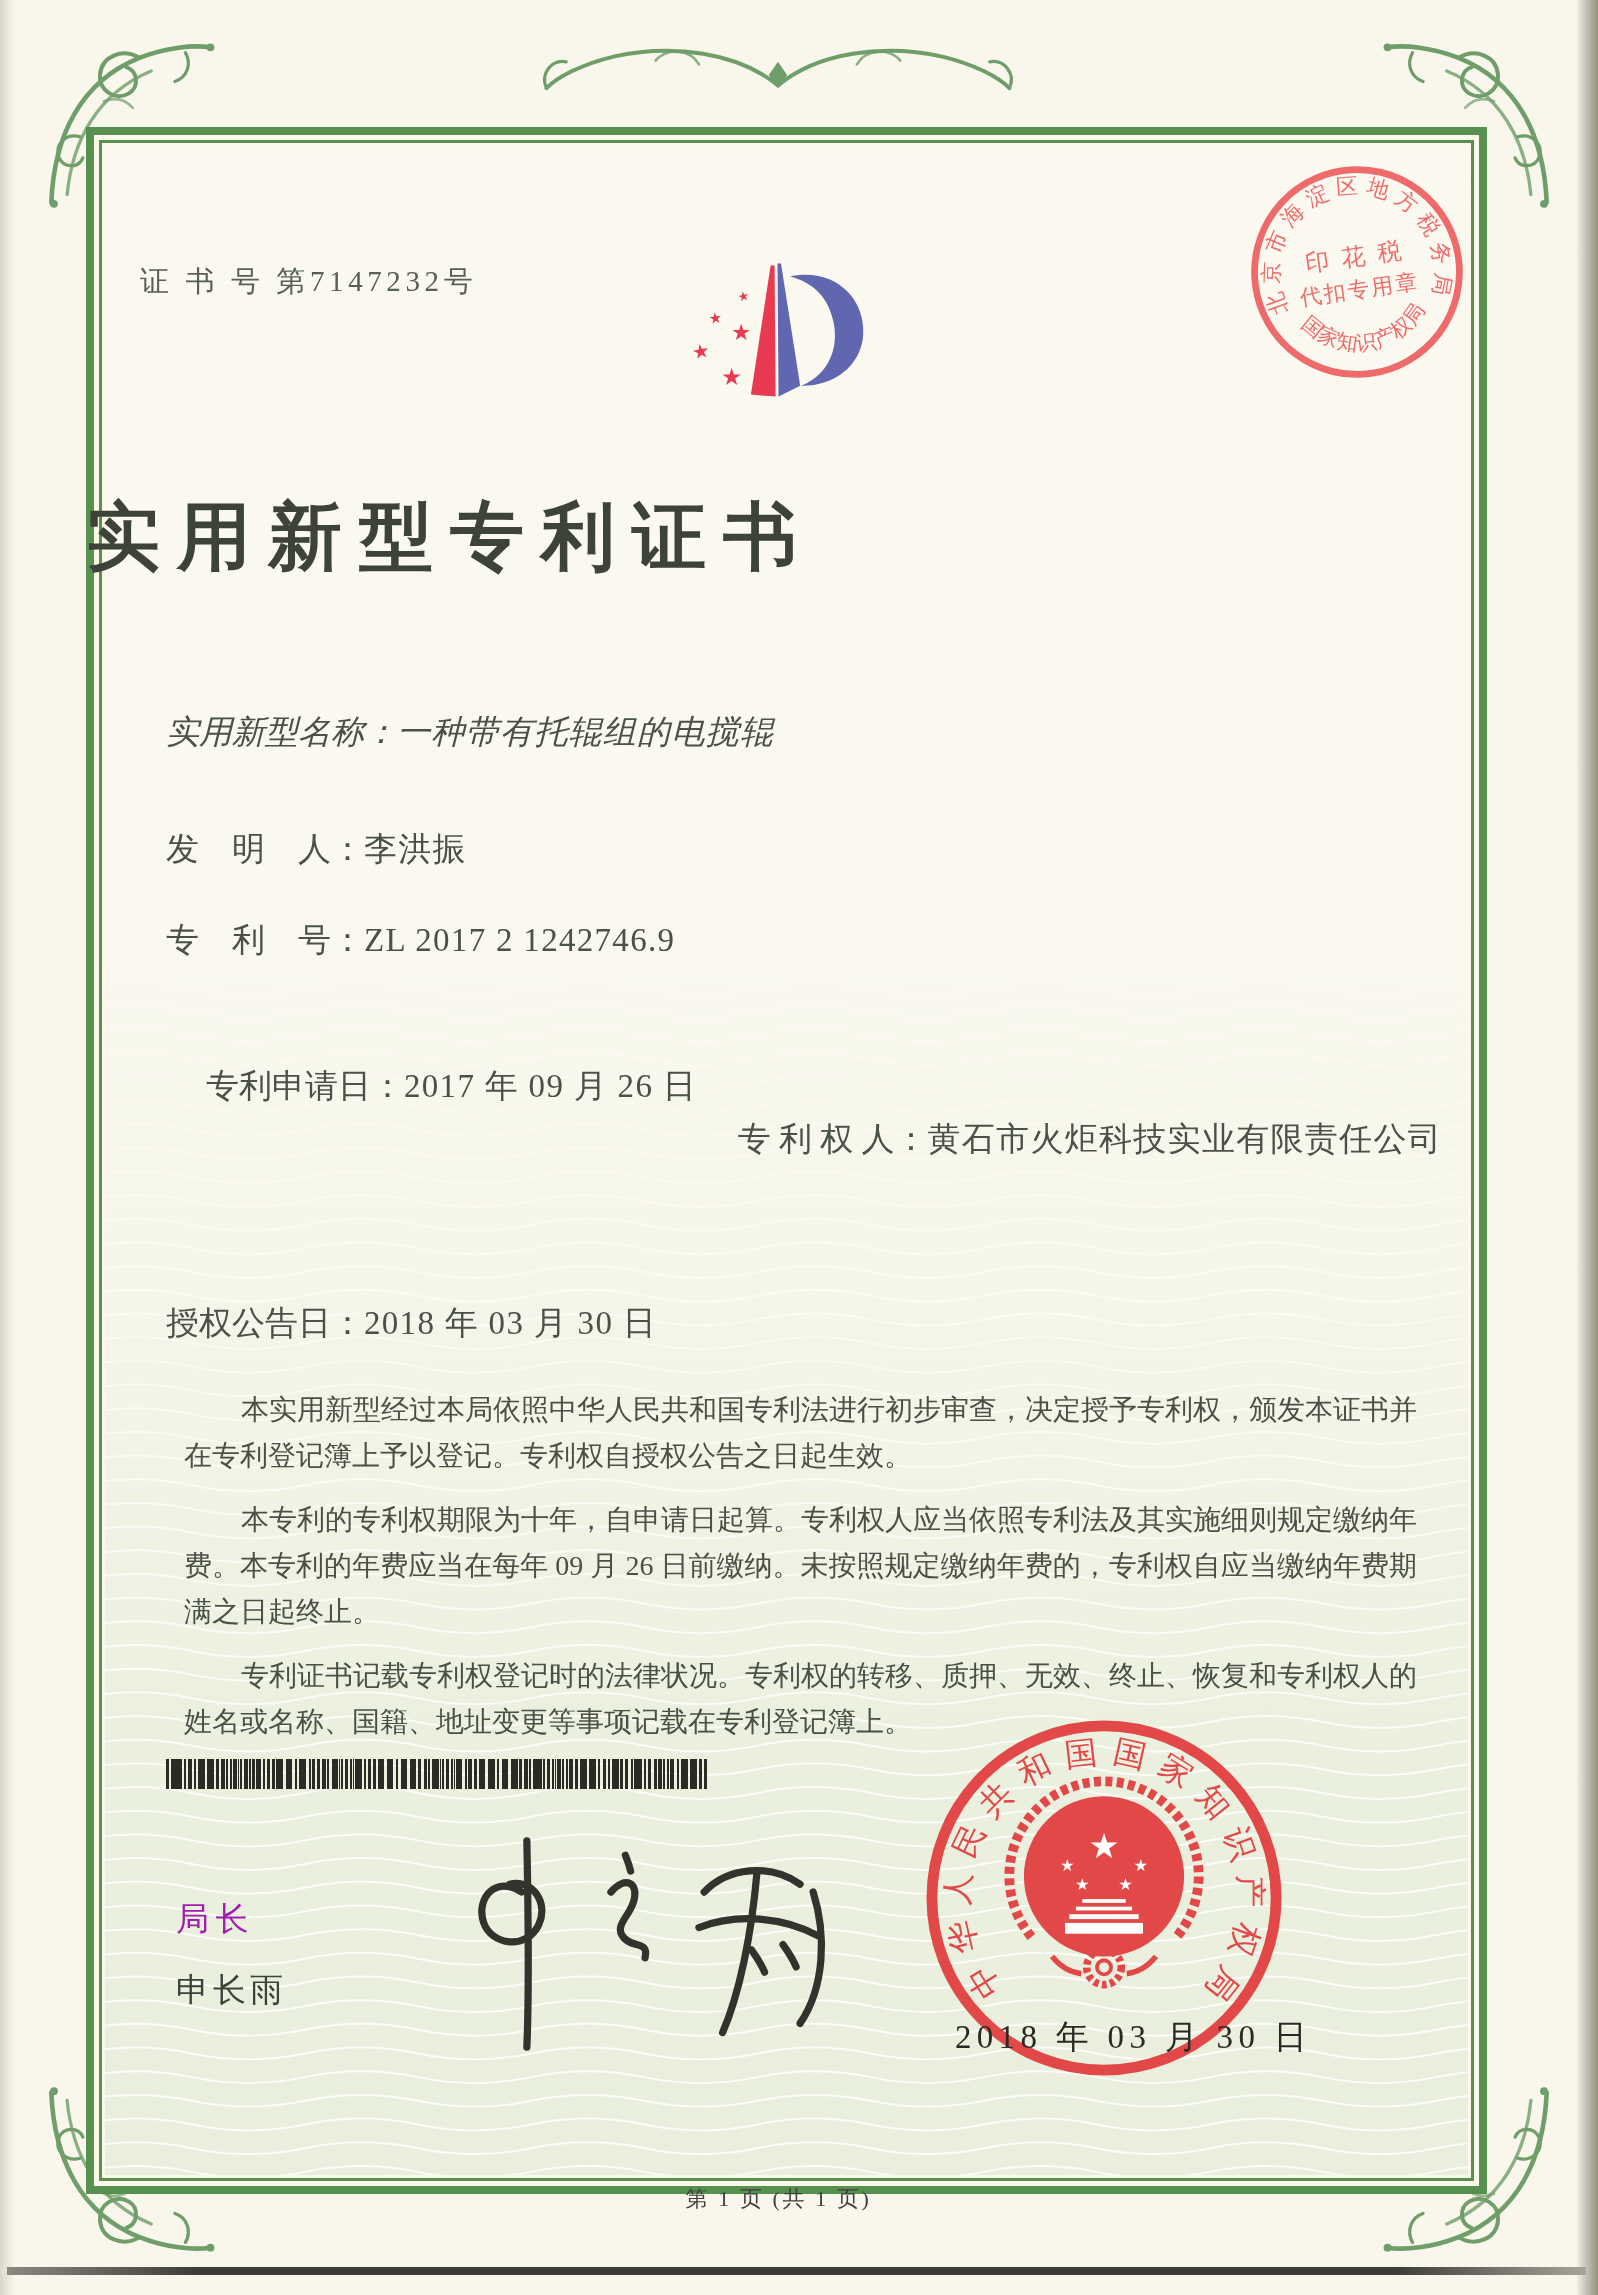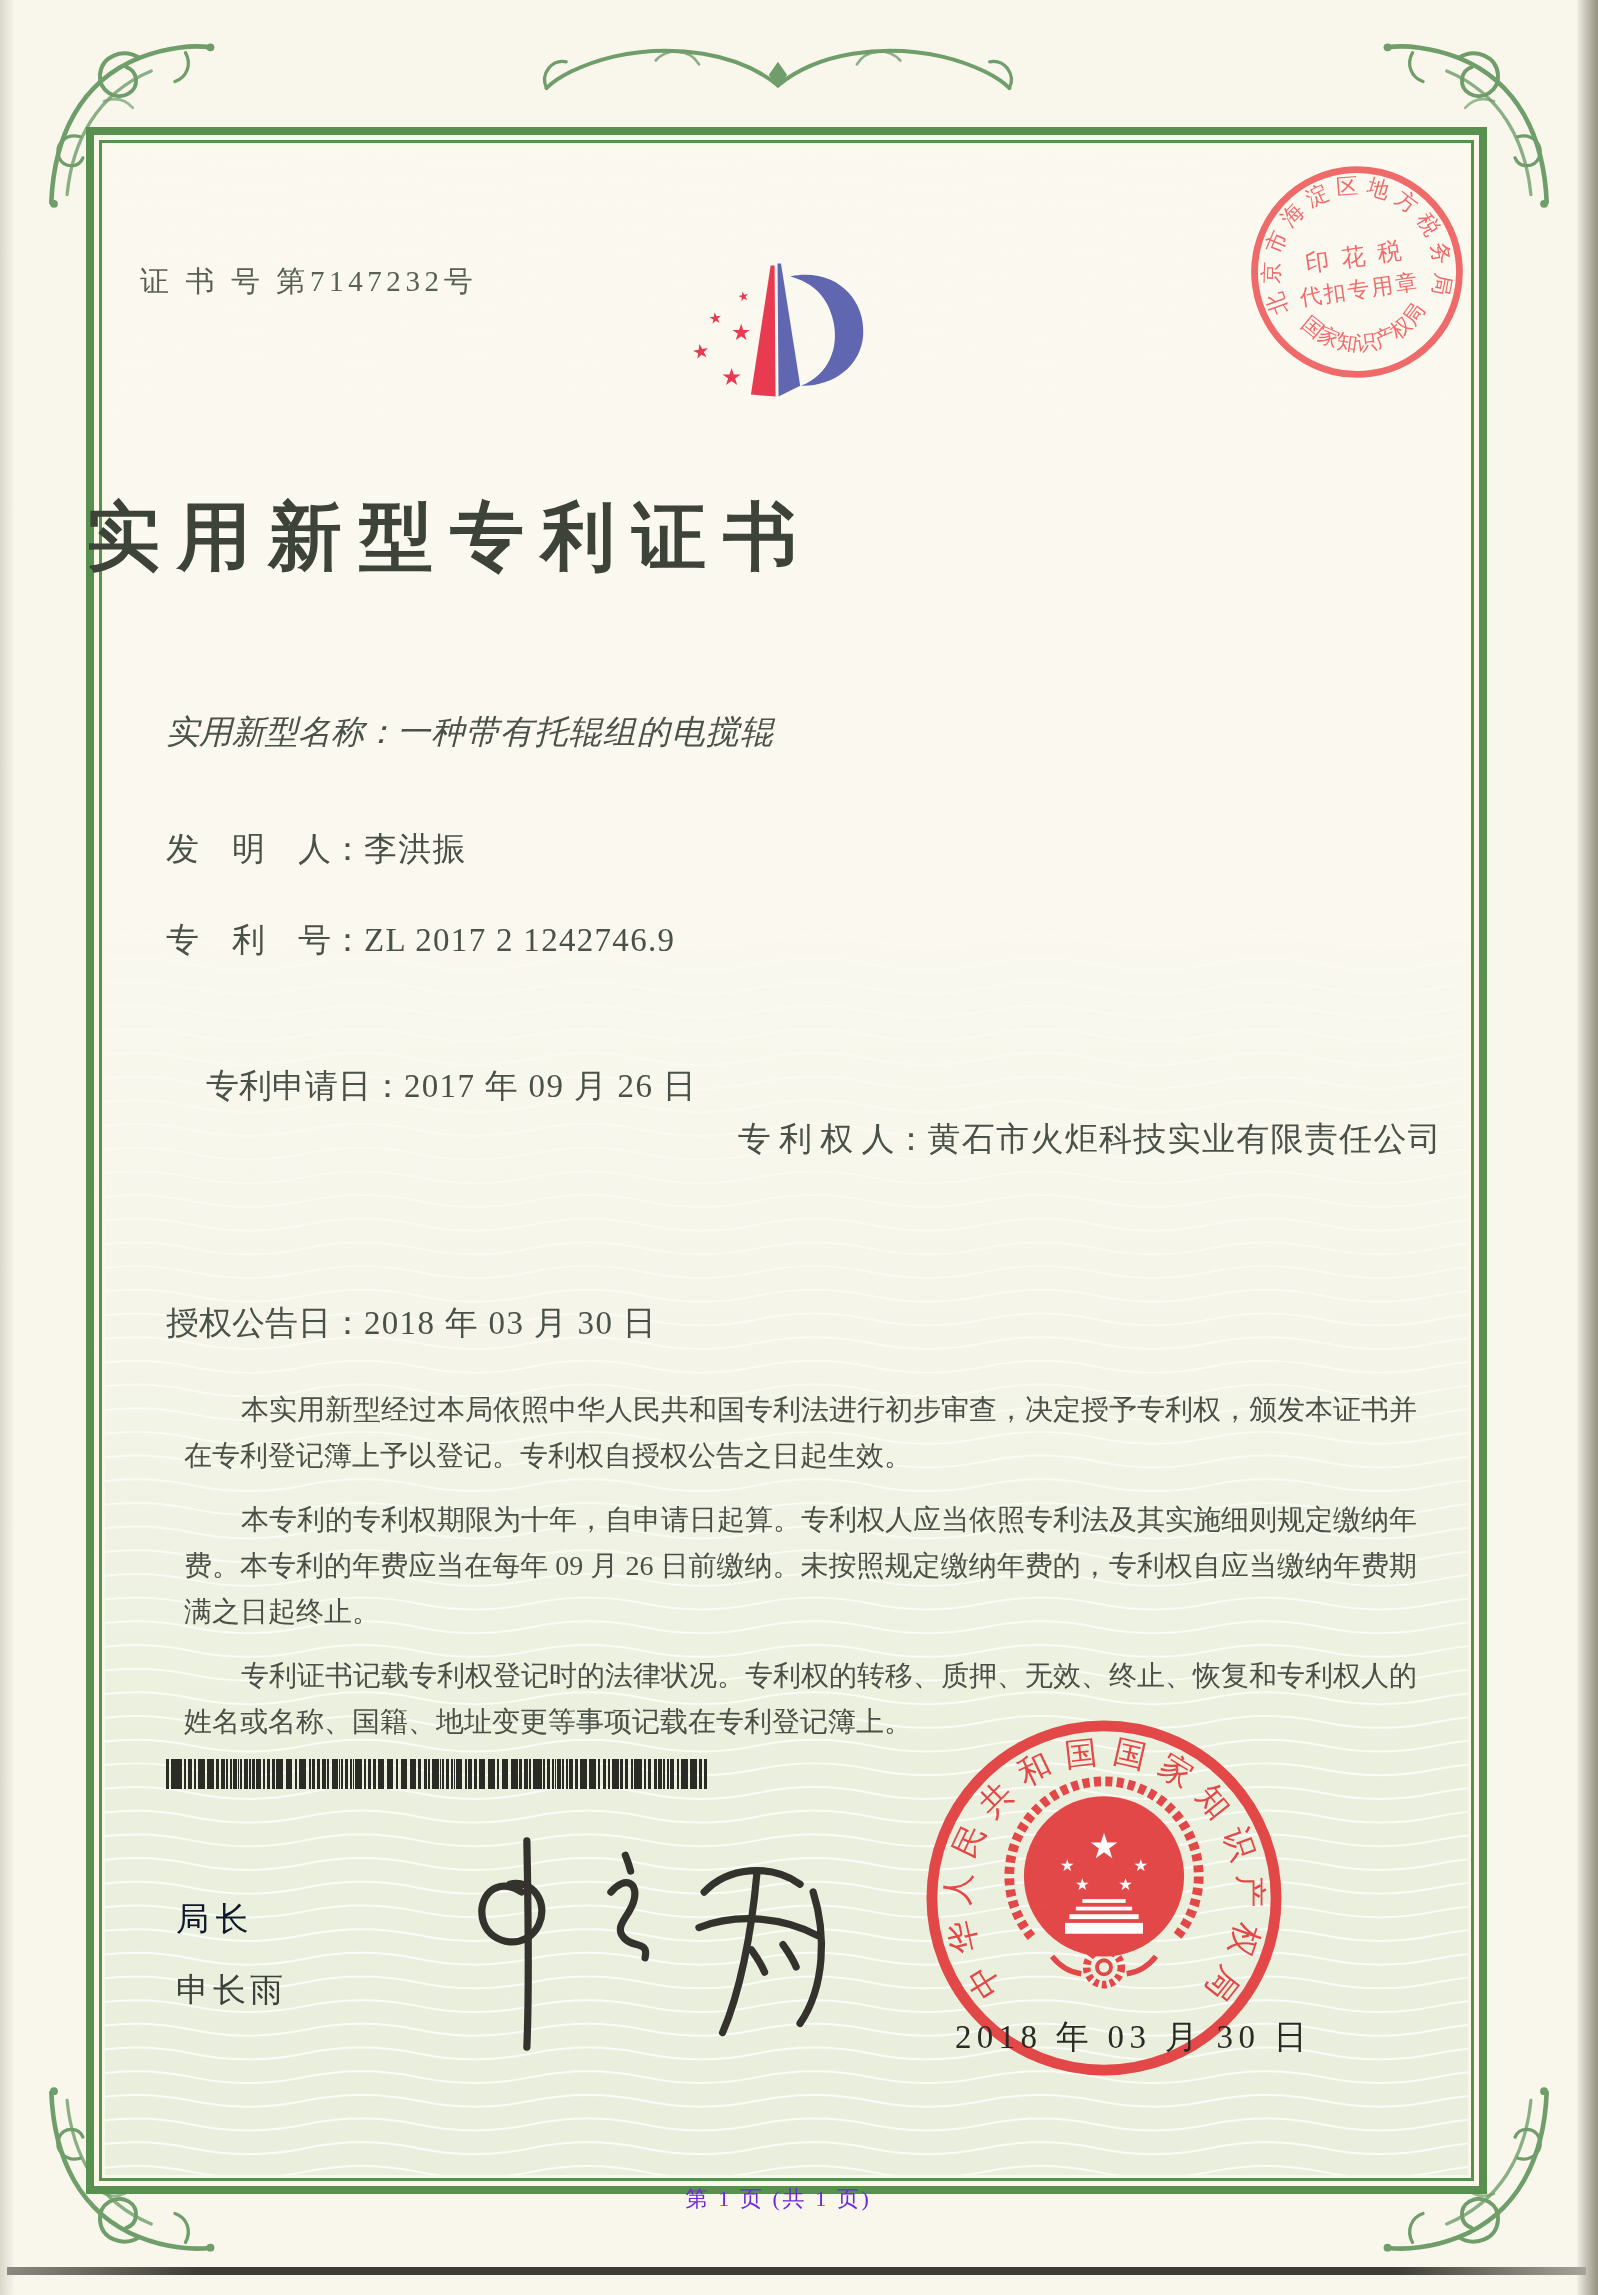--- a/index.html
+++ b/index.html
@@ -34,28 +34,28 @@
   .field{position:absolute;left:166px;width:1276px;font-size:33px;color:#4a5149;white-space:nowrap;}
   .field .val{letter-spacing:1.3px;}
   .paras{position:absolute;left:166px;top:1369px;width:1269px;font-size:28px;
          line-height:46px;color:#4b5047;text-align:justify;}
   .paras p{margin:18px;text-indent:57px;}
   .barcode{position:absolute;left:166px;top:1759px;width:541px;height:30px;
      background-image:
        repeating-linear-gradient(90deg,#2b2b26 0 2px,rgba(0,0,0,0) 2px 4.6px),
        repeating-linear-gradient(90deg,#2b2b26 0 1.3px,rgba(0,0,0,0) 1.3px 7.2px),
        repeating-linear-gradient(90deg,#2b2b26 0 3.3px,rgba(0,0,0,0) 3.3px 11.2px);}
-  .director-title{position:absolute;left:176px;top:1897px;font-size:33px;letter-spacing:6.6px;color:#0f172a;}
+  .director-title{position:absolute;left:176px;top:1897px;font-size:33px;letter-spacing:6.6px;color:#a21caf;}
   .director-name{position:absolute;left:176px;top:1968px;font-size:33px;letter-spacing:4px;color:#3c423a;}
   .signature{position:absolute;left:428px;top:1829px;width:421px;height:243px;}
   .signature path{fill:none;stroke:#33322c;stroke-width:11;stroke-linecap:round;stroke-linejoin:round;}
   .office-seal{position:absolute;left:920px;top:1714px;width:368px;height:368px;opacity:.93;}
   .seal-date{position:absolute;left:955px;top:2015px;font-size:33px;letter-spacing:5.3px;color:#2a2a25;}
   .page-footer{position:absolute;left:86px;top:2184px;width:1385px;text-align:center;
-               font-size:22px;letter-spacing:2.6px;color:#6d28d9;font-family:Liberation Serif, serif;}
+               font-size:22px;letter-spacing:2.6px;color:#404040;font-family:Liberation Serif, serif;}
   .seal-text{font-family:"Liberation Serif","DejaVu Serif",serif;}
 </style>
 </head>
 <body>
 
 <div class="page">
 
   <div class="edge-left"></div>
   <div class="edge-right"></div>
   <div class="edge-bottom"></div>

